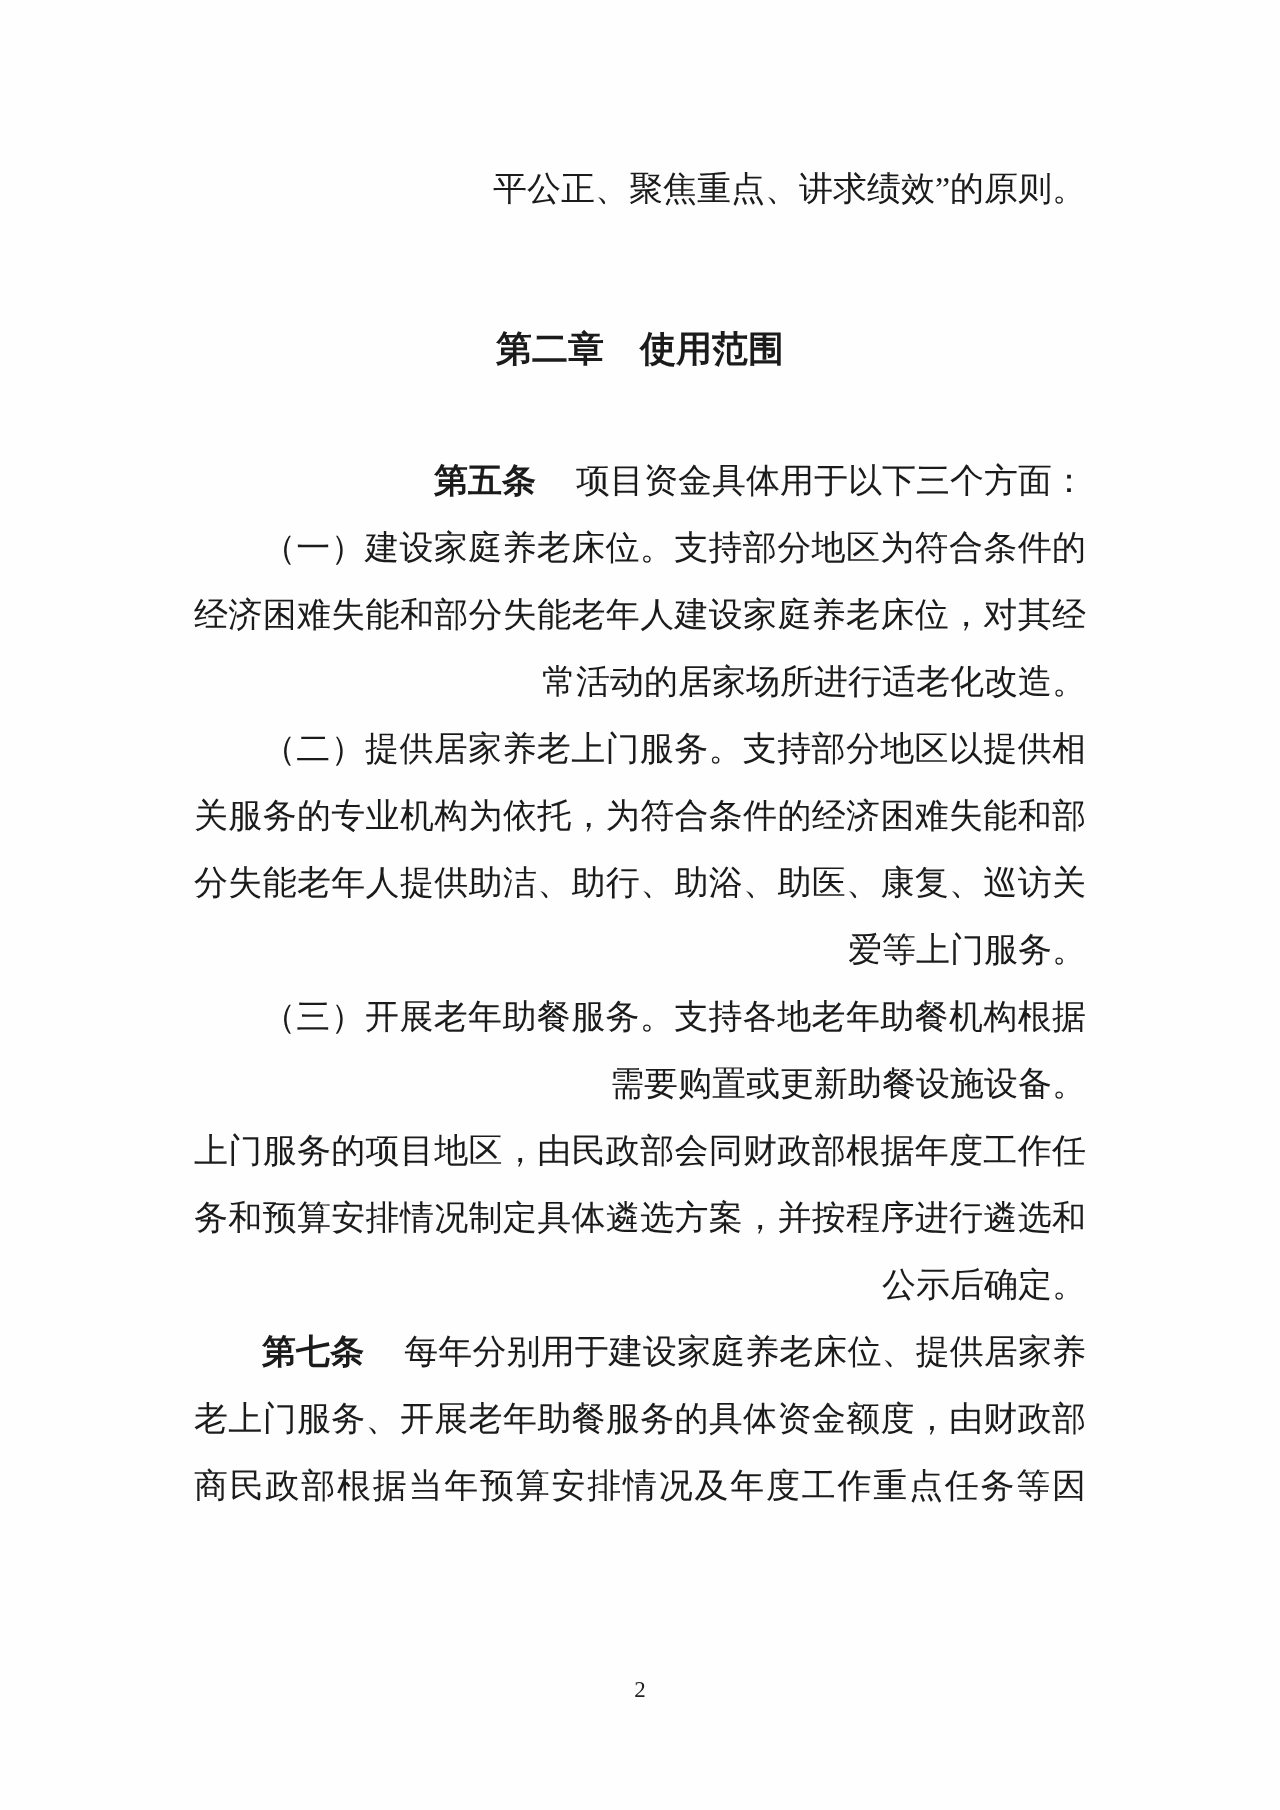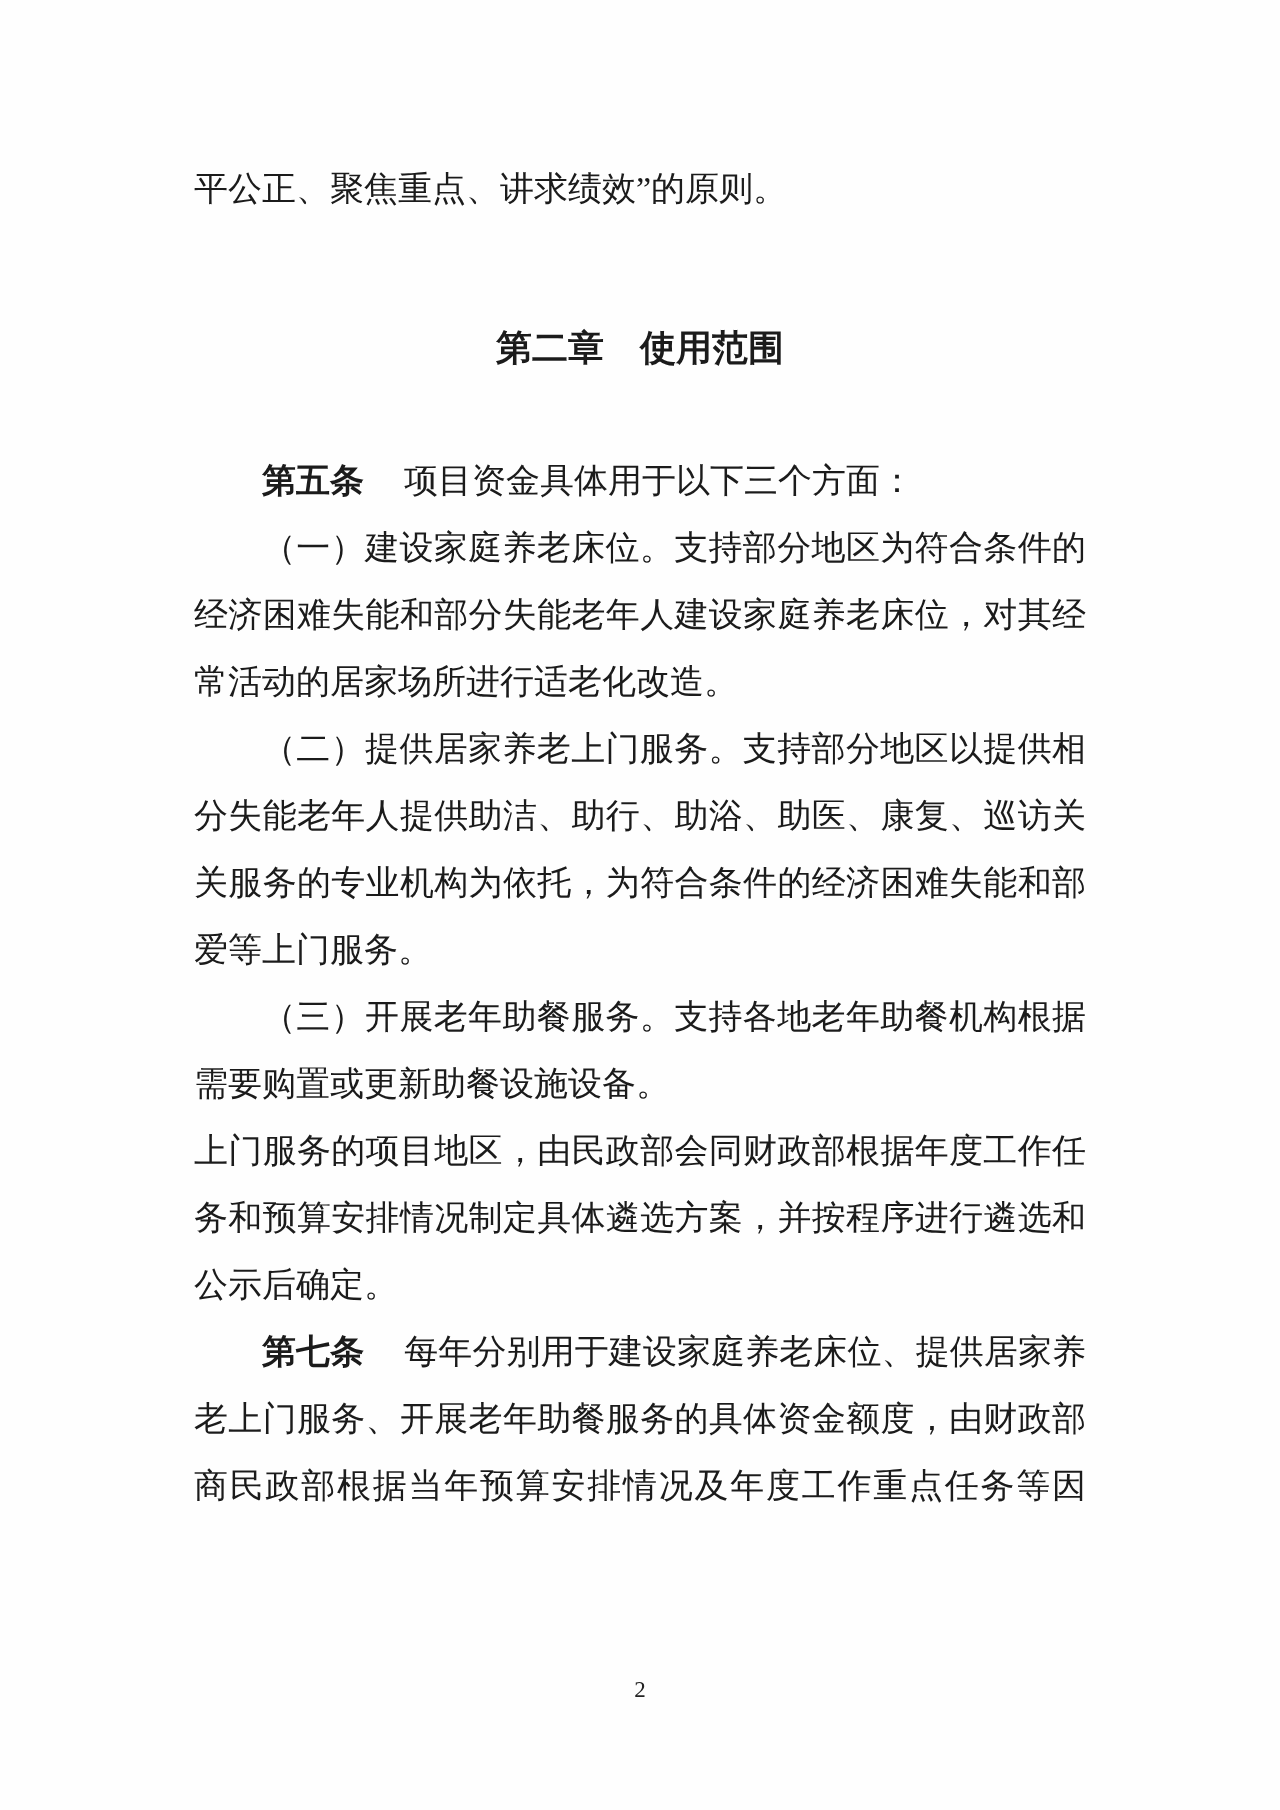--- a/index.html
+++ b/index.html
@@ -19,35 +19,35 @@
   .textcol {
     position: absolute;
     left: 194px;
     top: 155px;
     width: 892px;
   }
   .line {
     height: 67px;
     line-height: 67px;
     font-size: 34px;
-    text-align: left;
+    text-align: right;
   }
   .indent { padding-left: 68px; }
   .justify {
     text-align: justify;
     text-align-last: justify;
     text-justify: inter-ideograph;
   }
   .chapter-heading {
     margin-top: 93px;
     height: 67px;
     line-height: 67px;
     font-size: 36px;
     font-weight: bold;
-    font-family: Liberation Serif, serif;
+    font-family: Liberation Sans, sans-serif;
     text-align: center;
     text-align-last: center;
   }
   .first-article { margin-top: 65px; }
   .art-num {
     font-weight: bold;
     font-family: "Liberation Sans", "DejaVu Sans", sans-serif;
     margin-right: 40px;
   }
   .pagenum {
@@ -75,23 +75,23 @@
     <div class="line indent first-article"><span class="art-num">第五条</span><span>项目资金具体用于以下三个方面：</span></div>
 
     <div class="line indent justify"><span>（一）建设家庭养老床位。支持部分地区为符合条件的</span></div>
 
     <div class="line justify"><span>经济困难失能和部分失能老年人建设家庭养老床位，对其经</span></div>
 
     <div class="line"><span>常活动的居家场所进行适老化改造。</span></div>
 
     <div class="line indent justify"><span>（二）提供居家养老上门服务。支持部分地区以提供相</span></div>
 
+    <div class="line justify"><span>关服务的专业机构为依托，为符合条件的经济困难失能和部</span></div>
+
     <div class="line justify"><span>分失能老年人提供助洁、助行、助浴、助医、康复、巡访关</span></div>
-
-    <div class="line justify"><span>关服务的专业机构为依托，为符合条件的经济困难失能和部</span></div>
 
     <div class="line"><span>爱等上门服务。</span></div>
 
     <div class="line indent justify"><span>（三）开展老年助餐服务。支持各地老年助餐机构根据</span></div>
 
     <div class="line"><span>需要购置或更新助餐设施设备。</span></div>
 
 
     <div class="line justify"><span>上门服务的项目地区，由民政部会同财政部根据年度工作任</span></div>
 

